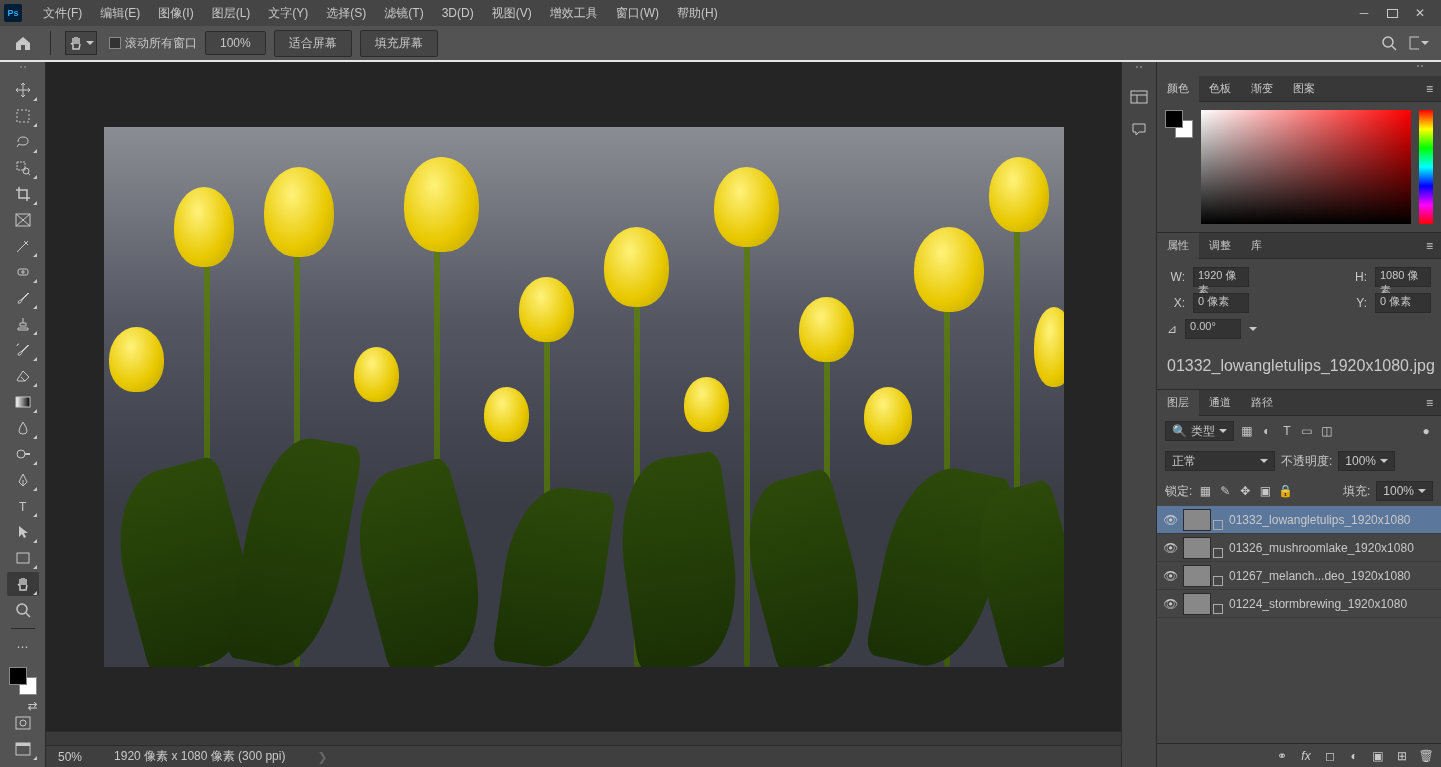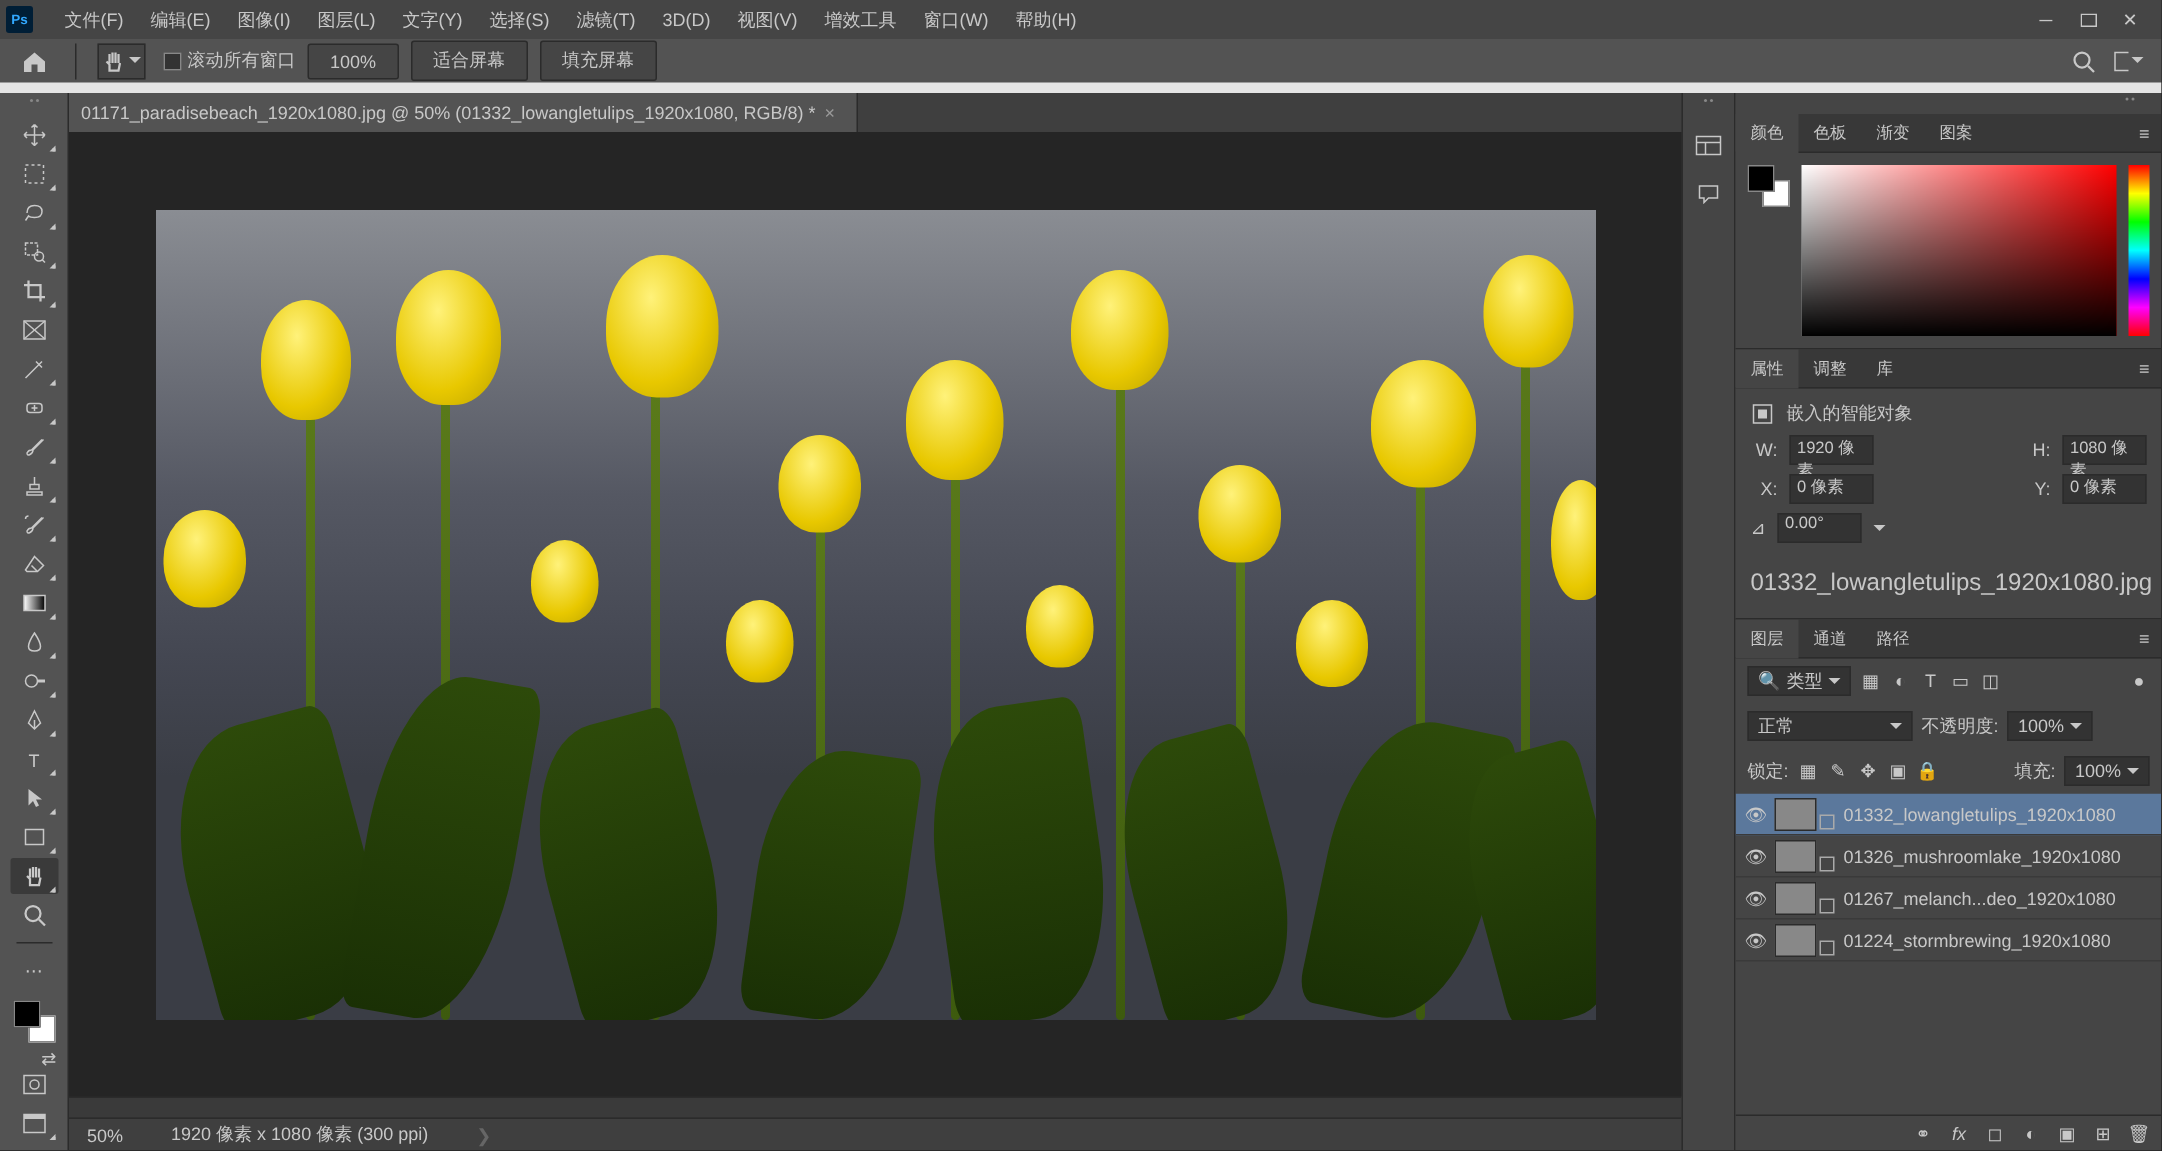--- a/index.html
+++ b/index.html
@@ -2,21 +2,21 @@
 <html><head>
 <meta charset="utf-8">
 <style>
 *{box-sizing:border-box;margin:0;padding:0;font-family:"Microsoft YaHei",sans-serif;font-size:12px;color:#c8c8c8;user-select:none}
 body{background:#323232;width:1441px;height:767px;overflow:hidden;display:flex;flex-direction:column}
 .menubar{height:26px;background:#454545;display:flex;align-items:center;padding:0 4px}
 .ps-logo{width:18px;height:18px;background:#001e36;color:#31a8ff;display:flex;align-items:center;justify-content:center;font-weight:bold;font-size:9px;border-radius:2px;margin-right:12px}
 .menu-item{padding:0 9px;height:26px;display:flex;align-items:center;cursor:pointer}
 .win-controls{margin-left:auto;display:flex;gap:14px;padding-right:10px}
 .win-btn{width:14px;height:14px;cursor:pointer;display:flex;align-items:center;justify-content:center}
-.optbar{height:36px;background:#535353;display:flex;align-items:center;border-bottom:7px solid #e5e5e5;padding-left:10px;gap:8px}
+.optbar{height:36px;background:#535353;display:flex;align-items:center;border-bottom:2px solid #e5e5e5;padding-left:10px;gap:8px}
 .opt-home{width:26px;height:26px;display:flex;align-items:center;justify-content:center;cursor:pointer}
 .opt-tool{width:32px;height:24px;display:flex;align-items:center;justify-content:center;border:1px solid #2b2b2b;background:#454545}
 .chk{display:flex;align-items:center;gap:4px;margin-left:4px}
 .chk-box{width:12px;height:12px;border:1px solid #888;background:#333}
 .opt-btn{padding:4px 14px;border:1px solid #2b2b2b;background:#454545;cursor:pointer;border-radius:2px}
 .opt-right{margin-left:auto;display:flex;gap:10px;padding-right:12px;align-items:center}
 .opt-ic{width:20px;height:20px;cursor:pointer;display:flex;align-items:center;justify-content:center}
 .workarea{flex:1;display:flex;overflow:hidden}
 .toolbar{width:46px;background:#535353;border-right:1px solid #2b2b2b;display:flex;flex-direction:column;align-items:center;padding-top:4px;gap:2px}
 .tbr-grip{width:30px;height:8px;display:flex;justify-content:center;gap:2px;margin-bottom:2px}
@@ -300,26 +300,20 @@
     <div class="tool">
         <svg width="16" height="14">
           <rect x="1" y="1" width="14" height="12" fill="none" stroke="#c8c8c8"></rect>
           <rect x="1" y="1" width="14" height="3" fill="#c8c8c8"></rect>
         </svg>
         <span class="tri"></span>
       </div>
   </div>
 
   <div class="doc">
-    <div class="doctab">
-      <div class="doctab-txt">
-          <span>01171_paradisebeach_1920x1080.jpg @ 50% (01332_lowangletulips_1920x1080, RGB/8) *</span>
-          <span class="doctab-x">×</span>
-        </div>
-    </div>
     <div class="canvas-wrap">
       <div class="canvas">
 
         <div class="stem" style="left:100px;top:120px;height:420px"></div>
           <div class="tulip" style="left:70px;top:60px"></div>
         <div class="stem" style="left:190px;top:120px;height:420px"></div>
           <div class="tulip" style="left:160px;top:40px;width:70px;height:90px"></div>
         <div class="stem" style="left:330px;top:120px;height:420px"></div>
           <div class="tulip" style="left:300px;top:30px;width:75px;height:95px"></div>
         <div class="stem" style="left:440px;top:200px;height:340px"></div>
@@ -401,27 +395,20 @@
 
     <div class="prop-panel">
       <div class="panel-tabs">
         <div class="ptab act">属性</div>
         <div class="ptab">调整</div>
         <div class="ptab">库</div>
         <div class="ptab-menu">≡</div>
       </div>
       <div class="prop-body">
         <div class="prop-row">
-            <svg width="16" height="16">
-              <rect x="2" y="2" width="12" height="12" fill="none" stroke="#c8c8c8"></rect>
-              <rect x="5" y="5" width="6" height="6" fill="#c8c8c8"></rect>
-            </svg>
-            <span>嵌入的智能对象</span>
-          </div>
-        <div class="prop-row">
             <span class="prop-lbl">W:</span>
             <span class="prop-inp">1920 像素</span>
             <span style="flex:1"></span>
             <span class="prop-lbl">H:</span>
             <span class="prop-inp">1080 像素</span>
           </div>
         <div class="prop-row">
             <span class="prop-lbl">X:</span>
             <span class="prop-inp">0 像素</span>
             <span style="flex:1"></span>

